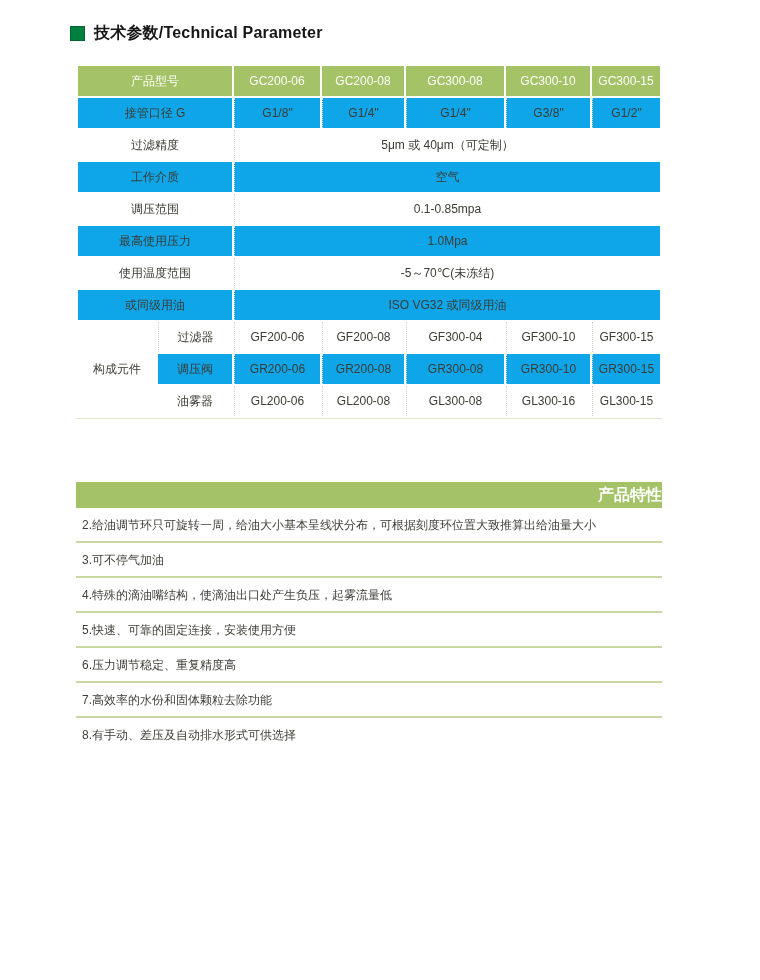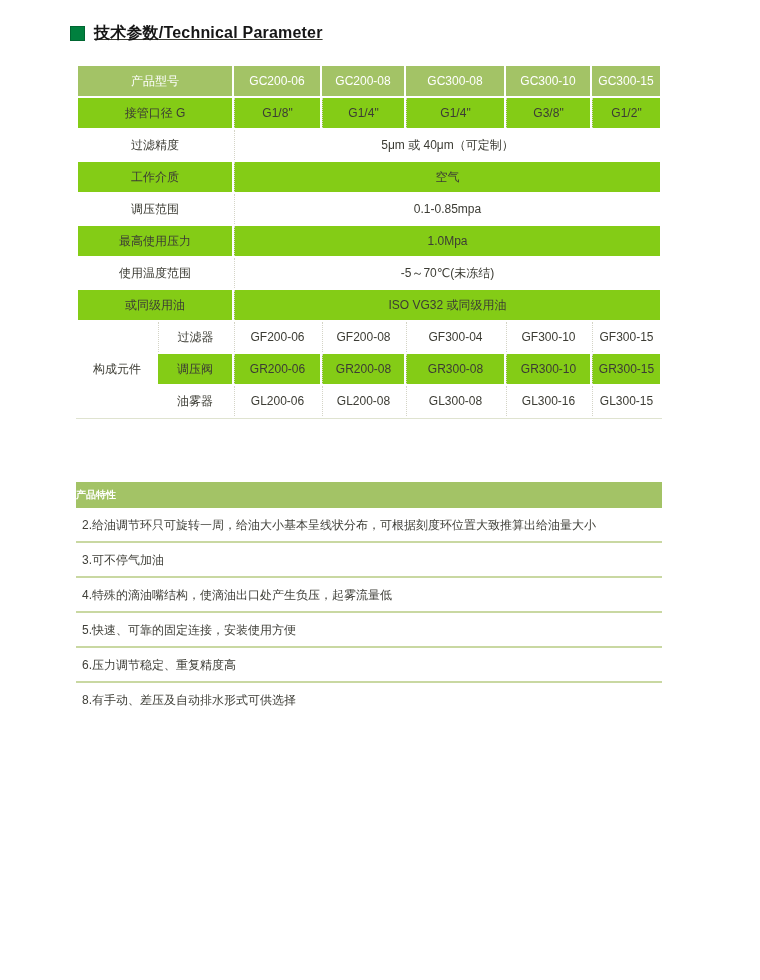--- a/index.html
+++ b/index.html
@@ -8,21 +8,20 @@
     background: #ffffff;
     font-family: "Liberation Sans", "DejaVu Sans", sans-serif;
     color: #3c3c34;
   }
   .page { position: relative; width: 760px; height: 980px; overflow: hidden; }
 
   
   .section-title {
     display: flex; align-items: center;
     margin: 23px 0 0 70px;
-    text-decoration: underline;
   }
   .bullet {
     display: inline-block;
     width: 15px; height: 15px;
     background: #00803e;
     border: 1px solid #006631;
     margin-right: 9px;
     flex: 0 0 auto;
   }
   .section-title h1 {
@@ -46,37 +45,37 @@
     vertical-align: middle;
     font-size: 12px;
     overflow: hidden;
     white-space: nowrap;
   }
   .spec-table th {
     background: #a3c366;
     color: #ffffff;
     font-weight: normal;
   }
-  .row-light td { background: #84cc16; }
+  .row-light td { background: #0ea5e9; }
   .row-white td { background: #ffffff; margin-top: 47px; }
   .spec-table tbody td + td { border-left: 1px dotted #d4d4c6; }
   .spec-table td.group-label { background: #ffffff; border-left: none; }
   .label { color: #3c3c34; }
 
   
   .features {
     margin: 63px 0 0 76px;
     width: 586px;
   }
   .features-header {
     height: 26px; line-height: 26px;
     background: #a3c366;
     color: #ffffff;
-    font-size: 10px; font-weight: bold;
-    text-align: left;
+    font-size: 16px; font-weight: bold;
+    text-align: right;
   }
   .feature-item {
     font-size: 12px;
     color: #3f3f38;
     padding: 10px 4px 9px 6px;
     border-bottom: 2px solid #c9d8a2;
     line-height: 14px;
   }
   .feature-item:last-child { border-bottom: none; }
 </style>
@@ -171,16 +170,17 @@
     </tbody>
   </table>
 
   <div class="features">
     <div class="features-header">产品特性</div>
     <div class="feature-item">2.给油调节环只可旋转一周，给油大小基本呈线状分布，可根据刻度环位置大致推算出给油量大小</div>
     <div class="feature-item">3.可不停气加油</div>
     <div class="feature-item">4.特殊的滴油嘴结构，使滴油出口处产生负压，起雾流量低</div>
     <div class="feature-item">5.快速、可靠的固定连接，安装使用方便</div>
     <div class="feature-item">6.压力调节稳定、重复精度高</div>
+    <div class="feature-item">7.高效率的水份和固体颗粒去除功能</div>
     <div class="feature-item">8.有手动、差压及自动排水形式可供选择</div>
   </div>
 
 </div>
 
 </body></html>

